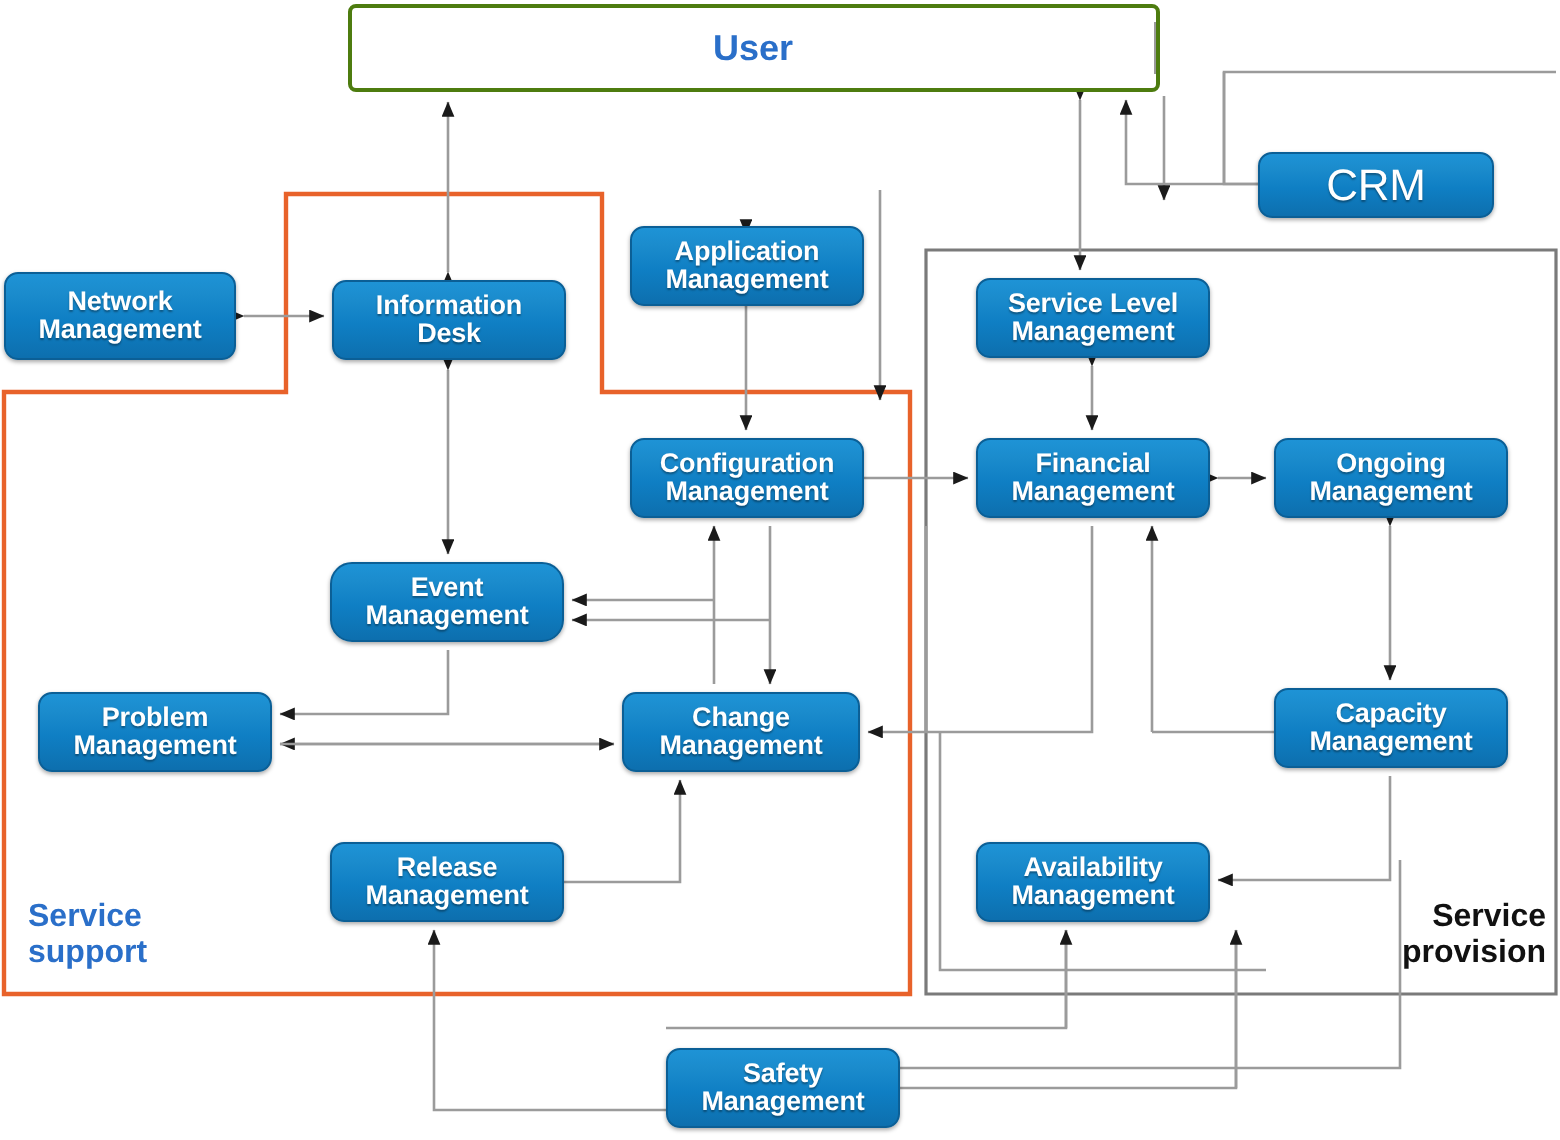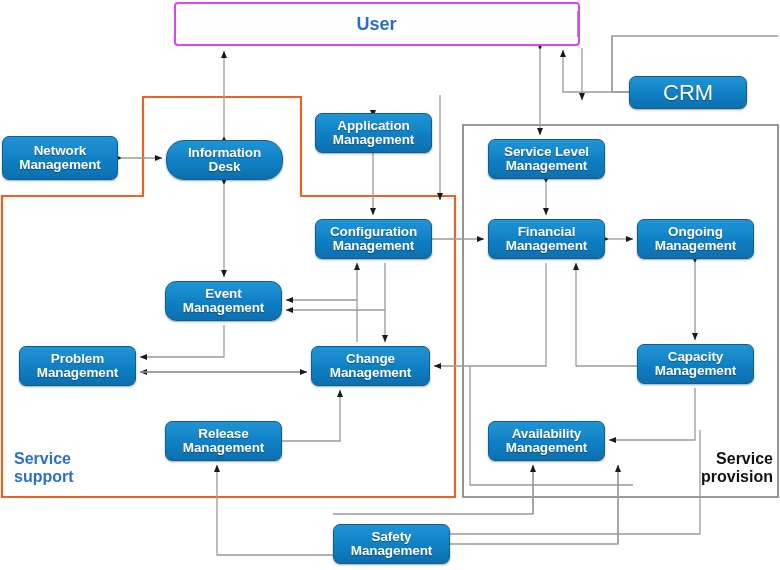--- a/index.html
+++ b/index.html
@@ -21,21 +21,21 @@
     text-shadow:0 1px 1px rgba(0,0,0,.35);
     box-sizing:border-box;
     font-size:13.5px;
     z-index:5;
   }
   .node span{display:block;}
   .node.big{font-size:22px;font-weight:normal;}
   .topbar{
     position:absolute;
     background:#ffffff;
-    border:2px solid #d946ef;
+    border:2px solid #4d7c0f;
     border-radius:4px;
     box-sizing:border-box;
     display:flex;align-items:center;
     z-index:6;
   }
   .topbar .seg{flex:1;text-align:center;font-size:18px;font-weight:bold;}
   .topbar .user{color:#2a6fc9;}
   .topbar .client{color:#111111;}
   .topbar .divider{width:1px;height:26px;background:#9a9a9a;}
   .zone-label{position:absolute;font-size:16px;font-weight:bold;line-height:1.12;z-index:6;}
@@ -127,21 +127,21 @@
     <div class="divider"></div>
   </div>
 
   <div id="nodes">
       <div class="node" style="left: 2px; top: 136px; width: 116px; height: 44px;">
         <div>
           <span>Network</span>
           <span>Management</span>
         </div>
       </div>
-      <div class="node" style="left: 166px; top: 140px; width: 117px; height: 40px; border-radius: 18px;">
+      <div class="node" style="left: 166px; top: 140px; width: 117px; height: 40px;">
         <div>
           <span>Information</span>
           <span>Desk</span>
         </div>
       </div>
       <div class="node" style="left: 315px; top: 73px; width: 117px; height: 40px; margin-top: 40px;">
         <div>
           <span>Application</span>
           <span>Management</span>
         </div>

